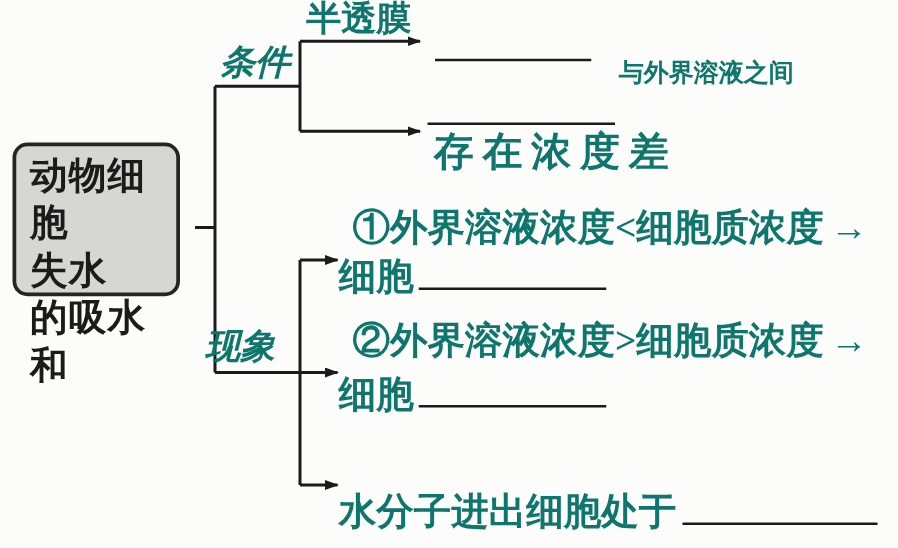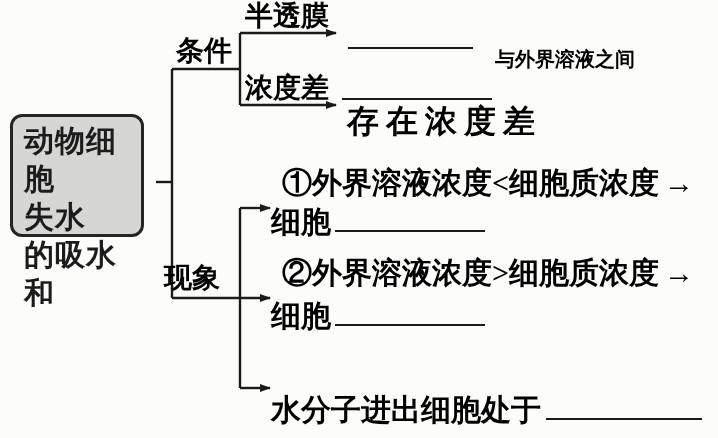--- a/index.html
+++ b/index.html
@@ -12,41 +12,41 @@
     width:718px;height:438px;
     background:#fcfcfa;
     overflow:hidden;
     color:#1b1b1b;
   }
   .wires{position:absolute;left:0;top:0;pointer-events:none;}
   .txt{
     position:absolute;
     white-space:nowrap;
     font-weight:700;
-    color:#000000;
+    color:#0f766e;
     line-height:1.1;
   }
   .root-box{
     position:absolute;
     left:10px;top:114px;
     width:134px;height:123px;
     box-sizing:border-box;
     background:#d6d6d4;
     border:3px solid #252525;
     border-radius:12px;
     padding:5px 0 0 11px;
   }
   .root-box span{
     display:block;
     font-size:30px;
     font-weight:700;
     line-height:38px;
     letter-spacing:1px;
   }
-  .lbl{font-size:28px;}
+  .lbl{font-size:28px;font-style:italic;}
   .sublbl{font-size:28px;}
   .body-line{font-size:30px;}
   .blank{
     position:absolute;
     border-bottom:2.6px solid #1b1b1b;
     height:0;
   }
   .iblank{
     display:inline-block;
     border-bottom:2.6px solid #1b1b1b;
@@ -84,21 +84,20 @@
     <span>动物细胞</span>
     <span>失水</span>
     <span>的吸水和</span>
   </div>
 
   <div class="txt lbl" style="left:176px;top:36px;">条件</div>
 
   <div class="txt sublbl" style="left:245px;top:1px;">半透膜</div>
   <div class="blank" style="left:348px;top:47px;width:125px;"></div>
 
-  <div class="txt sublbl" style="left:245px;top:73px;">浓度差</div>
   <div class="blank" style="left:342px;top:98px;width:150px;"></div>
   <div class="txt" style="left:495px;top:48px;font-size:20px;">与外界溶液之间</div>
   <div class="txt" style="left:347px;top:104px;font-size:32px;letter-spacing:7px;">存在浓度差</div>
 
   <div class="txt lbl" style="left:164px;top:263px;text-align:center;">现象</div>
 
   <div class="txt body-line" style="left:282px;top:166px;">
     <span>①外界溶液浓度&lt;细胞质浓度</span><span class="arrow-glyph">→</span>
   </div>
   <div class="txt body-line" style="left:271px;top:202px;">

